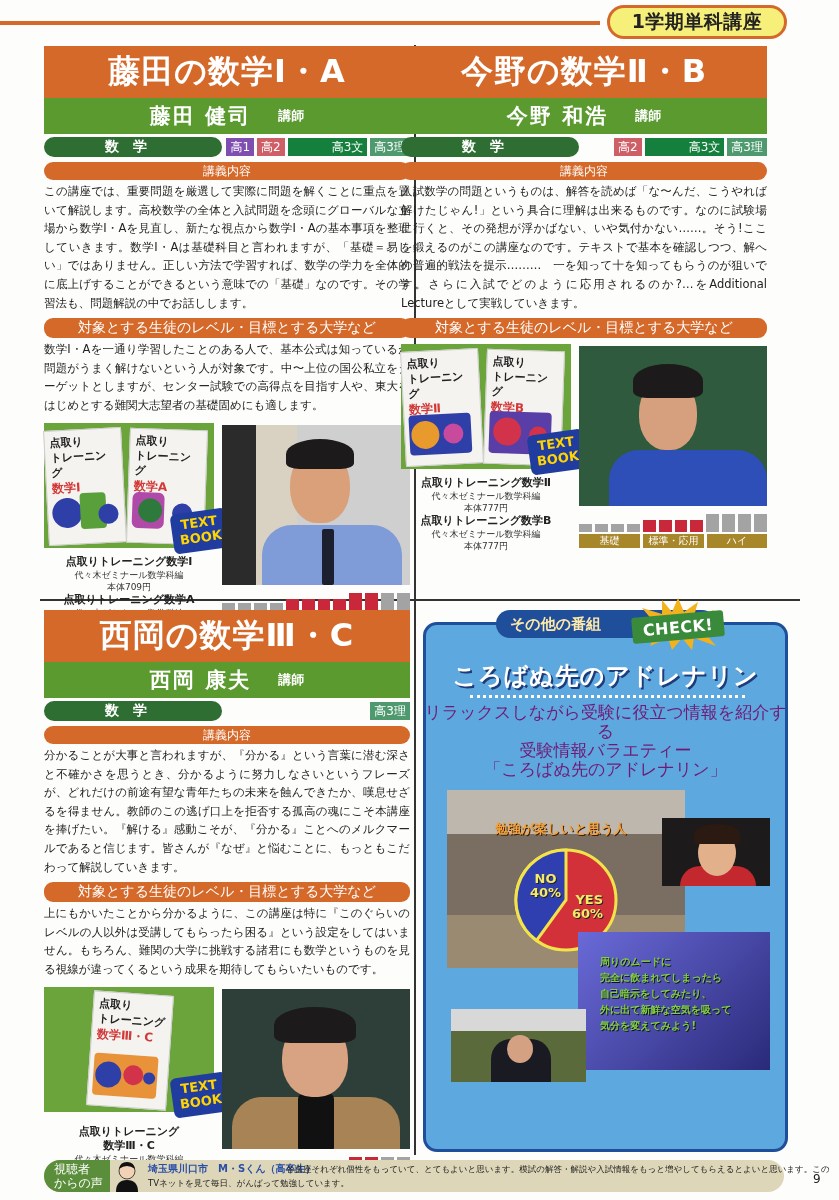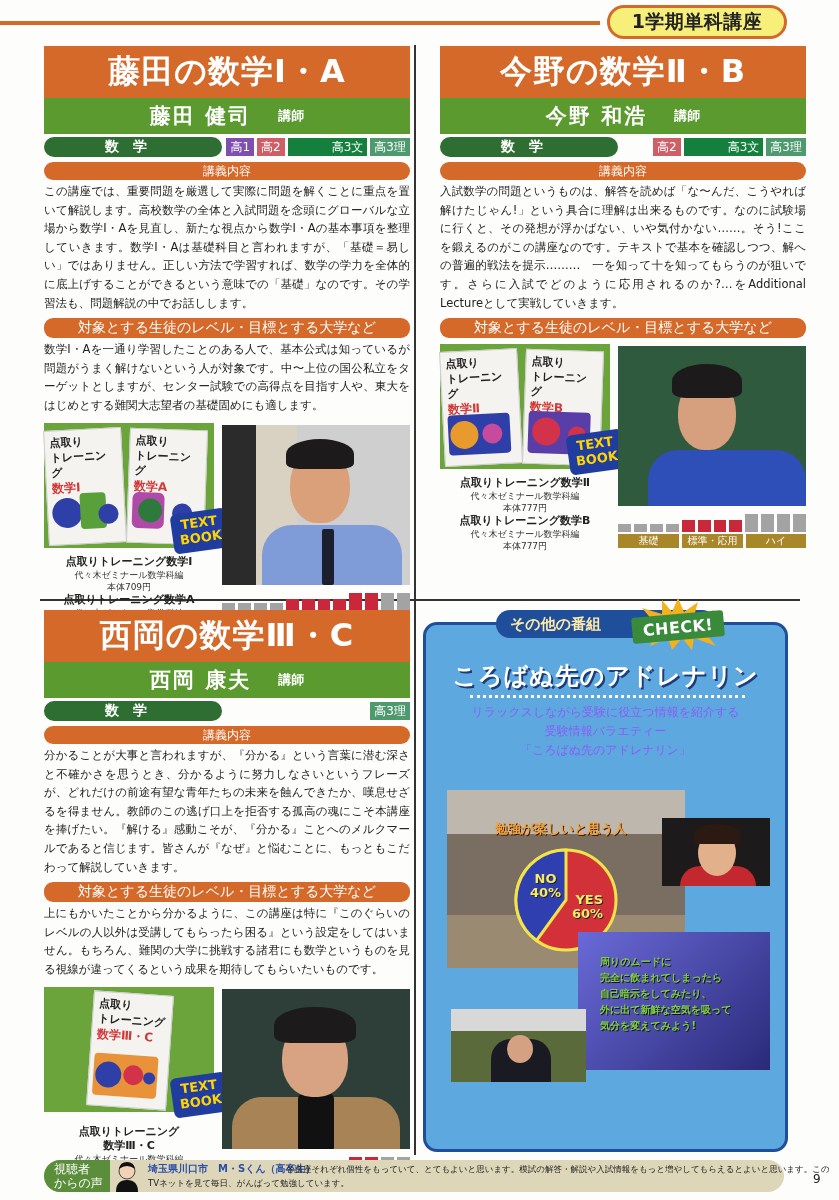--- a/index.html
+++ b/index.html
@@ -55,21 +55,21 @@
   .meter-labels { display: flex; gap: 3px; margin-top: 2px; }
   .ml { height: 14px; background: #a8862a; color: #fff; font-size: 10px; display: flex; align-items: center; justify-content: center; }
 
   
   .check-panel { position: absolute; left: 423px; top: 622px; width: 365px; height: 530px; background: #5ea8e0; border: 3px solid #1f4e9a; border-radius: 14px; }
   .check-tab { position: absolute; left: 496px; top: 610px; width: 220px; height: 28px; background: #1f4e9a; border-radius: 14px; color: #ffe9a8; font-size: 15px; font-weight: bold; display: flex; align-items: center; padding-left: 14px; }
   .check-burst { position: absolute; left: 628px; top: 598px; width: 100px; height: 52px; }
   .check-word { position: absolute; left: 632px; top: 614px; width: 92px; height: 26px; background: #3a8a3c; color: #fff; font-size: 16px; font-weight: bold; display: flex; align-items: center; justify-content: center; transform: rotate(-5deg); border-radius: 3px; letter-spacing: 0.5px; }
   .prog-title { position: absolute; left: 423px; top: 660px; width: 365px; text-align: center; font-size: 24px; font-weight: bold; color: #fff; text-shadow: 2px 2px 0 #1f3c7a; letter-spacing: 1px; }
   .prog-dots { position: absolute; left: 470px; top: 695px; width: 275px; border-top: 3px dotted #fff; }
-  .prog-desc { position: absolute; left: 423px; top: 703px; width: 365px; text-align: center; font-size: 12px; color: #8b5cf6; line-height: 19px; }
+  .prog-desc { position: absolute; left: 423px; top: 703px; width: 365px; text-align: center; font-size: 17px; color: #701a75; line-height: 19px; }
   .screen { position: absolute; overflow: hidden; }
   .pie-wrap { position: absolute; left: 514px; top: 848px; width: 104px; height: 104px; }
   .pie-label { position: absolute; font-size: 13px; font-weight: bold; color: #f5e96a; text-shadow: 1px 1px 0 #222; line-height: 14px; text-align: center; }
   .cap { position: absolute; font-weight: bold; text-align: right; }
 
   
   .footer { position: absolute; left: 44px; top: 1160px; width: 740px; height: 32px; background: #ddd6b8; border-radius: 16px; }
   .voice-tag { position: absolute; left: 44px; top: 1160px; width: 66px; height: 32px; background: #5a8e3a; border-radius: 16px 0 0 16px; color: #fff; font-size: 12px; line-height: 14px; padding: 2px 0 0 10px; }
   .avatar { position: absolute; left: 114px; top: 1160px; width: 26px; height: 32px; }
   .footer-name { position: absolute; left: 148px; top: 1162px; font-size: 10px; color: #2a4fa8; font-weight: bold; }
@@ -161,21 +161,21 @@
       </div>
       <div class="meter-labels">
         <div class="ml" style="width:61px;">基礎</div>
         <div class="ml" style="width:61px;">標準・応用</div>
         <div class="ml" style="width:60px;">ハイ</div>
       </div>
     </div>
   </div>
 </div>
 
-<div class="course" style="left:440px; top:46px;">
+<div class="course" style="left:401px; top:46px;">
   <div class="course-title">今野の数学Ⅱ・B</div>
   <div class="teacher-bar">
     <span class="teacher-name">今野 和浩</span>
     <span class="teacher-suffix">講師</span>
   </div>
   <div class="subject-row">
     <div class="subject-pill">数学</div>
     <div class="grades">
       <span class="grade g2">高2</span>
       <span class="grade g3b">高3文</span>

